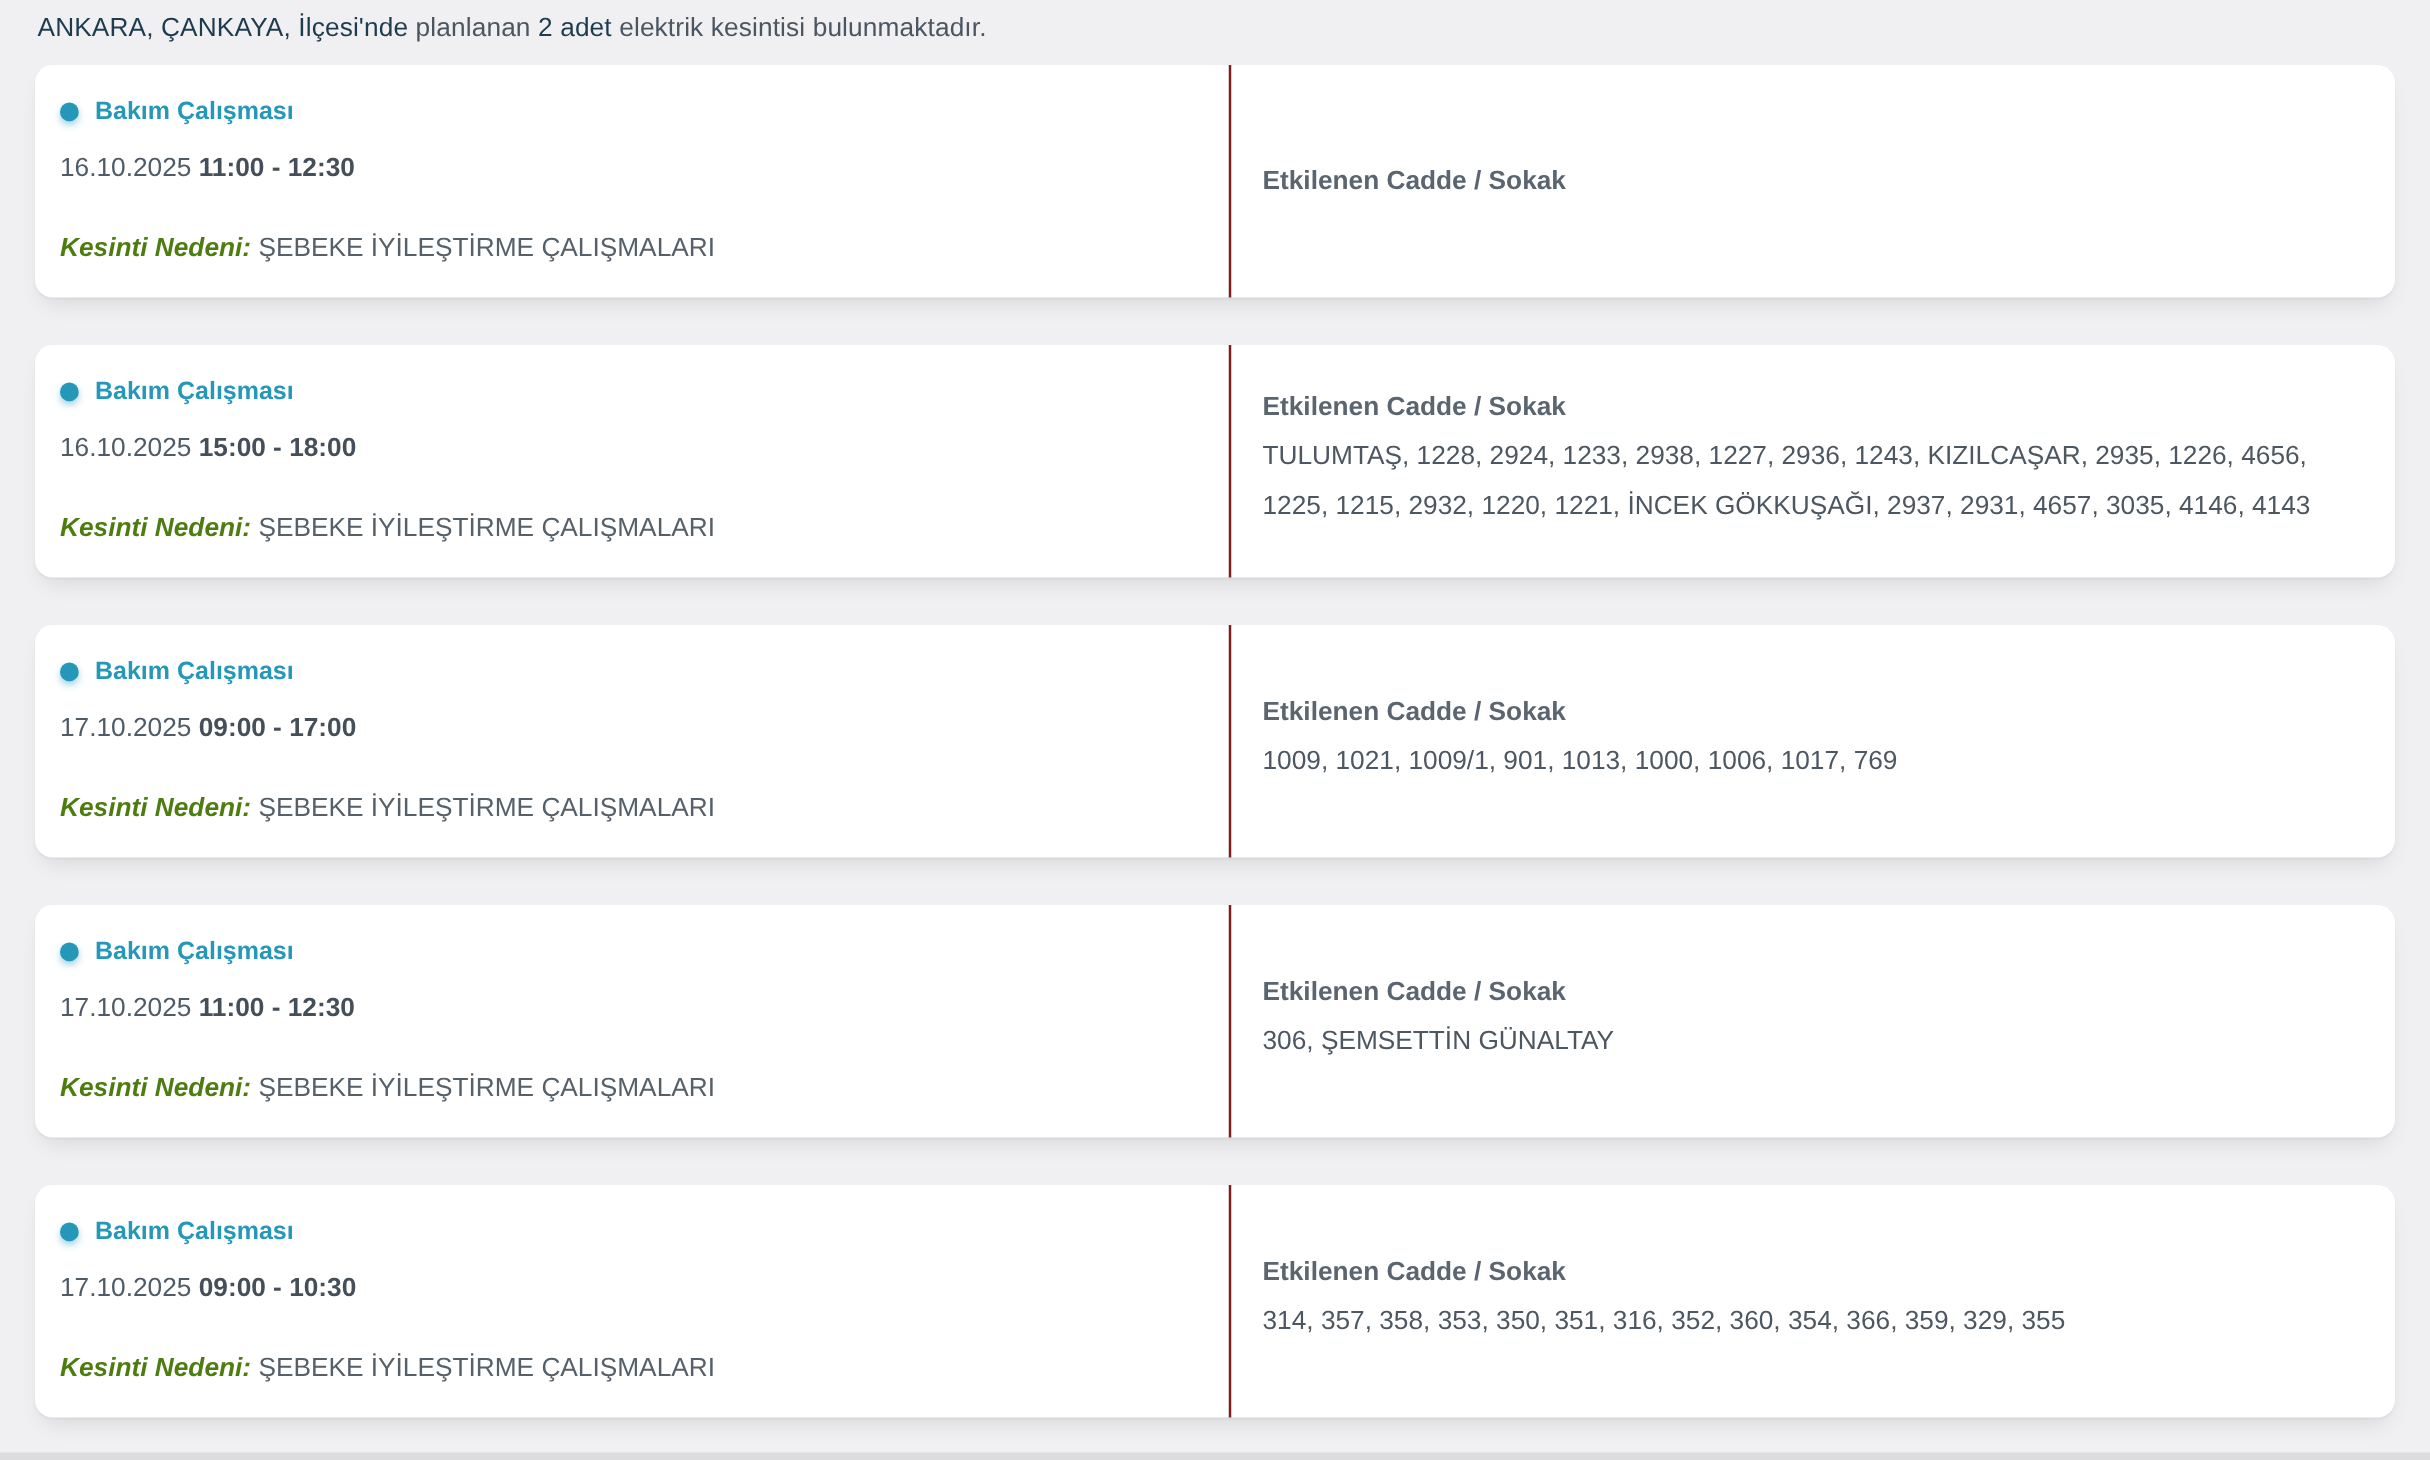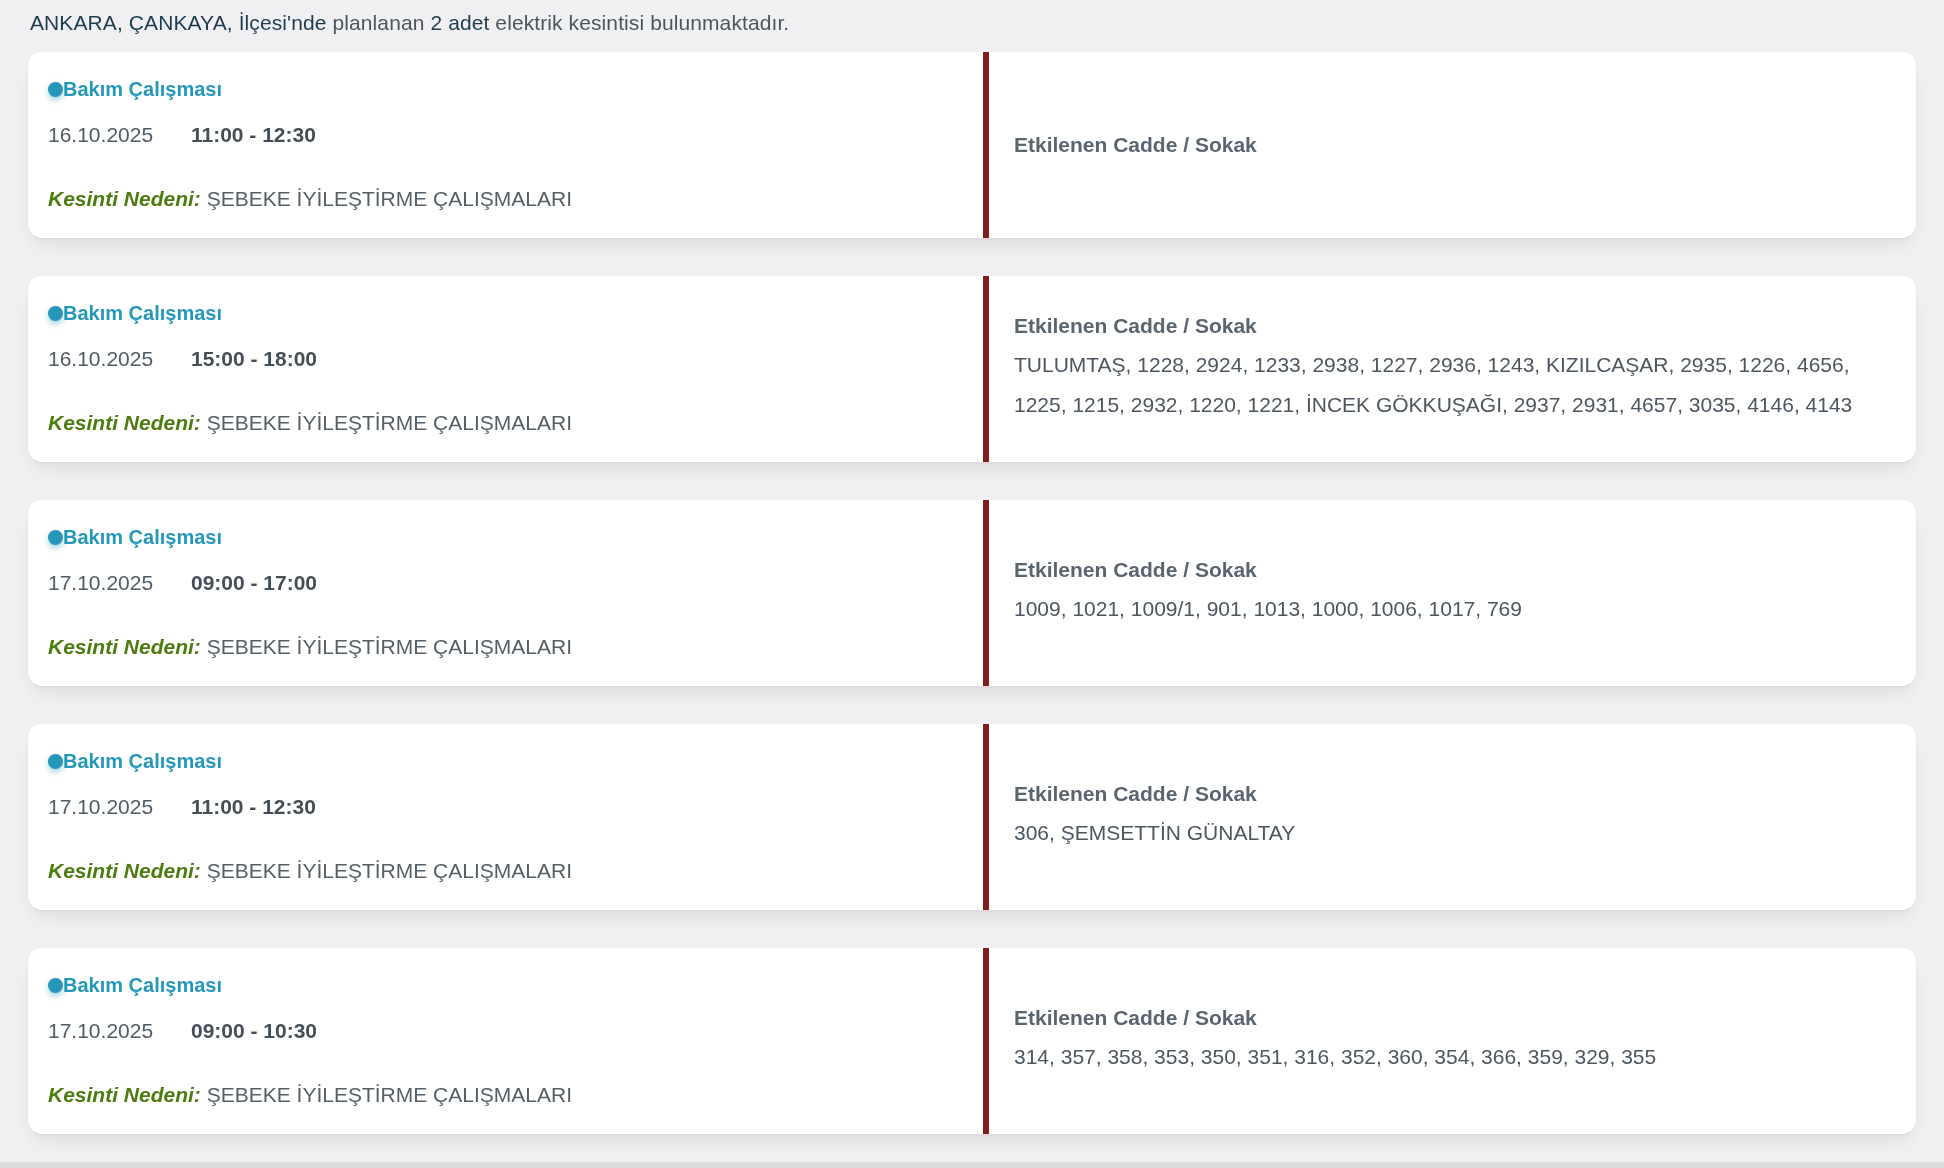--- a/index.html
+++ b/index.html
@@ -35,54 +35,54 @@
   .card-left {
     width: 955px;
     flex: 0 0 955px;
     padding: 26px 40px 27px 20px;
     display: flex;
     flex-direction: column;
   }
   .type-badge {
     display: flex;
     align-items: center;
+    gap: 13px;
     font-size: 20px;
     font-weight: bold;
     color: #2598ba;
   }
   .status-dot {
     width: 15px; height: 15px;
     border-radius: 50%;
     background: #2598ba;
     box-shadow: 0 3px 6px rgba(37,152,186,0.45);
     flex: 0 0 15px;
   }
   .date-line {
     margin-top: 22px;
     font-size: 21px;
     color: #4f5b66;
   }
   .date-line .time {
     font-weight: bold;
     color: #454f59;
-    margin-left: 32px;
   }
   .reason-line {
     margin-top: 40px;
     font-size: 21px;
     color: #566069;
   }
   .reason-line .reason-label {
     font-weight: bold;
     color: #4d7c0f;
     font-style: italic;
   }
   .card-right {
     flex: 1 1 auto;
-    border-left: 6px solid #7f1d1d;
+    border-left: 2px solid #7f1d1d;
     padding: 22px 28px 22px 25px;
     display: flex;
     flex-direction: column;
     justify-content: center;
   }
   .affected-header {
     font-size: 21px;
     font-weight: bold;
     color: #5a6570;
   }

